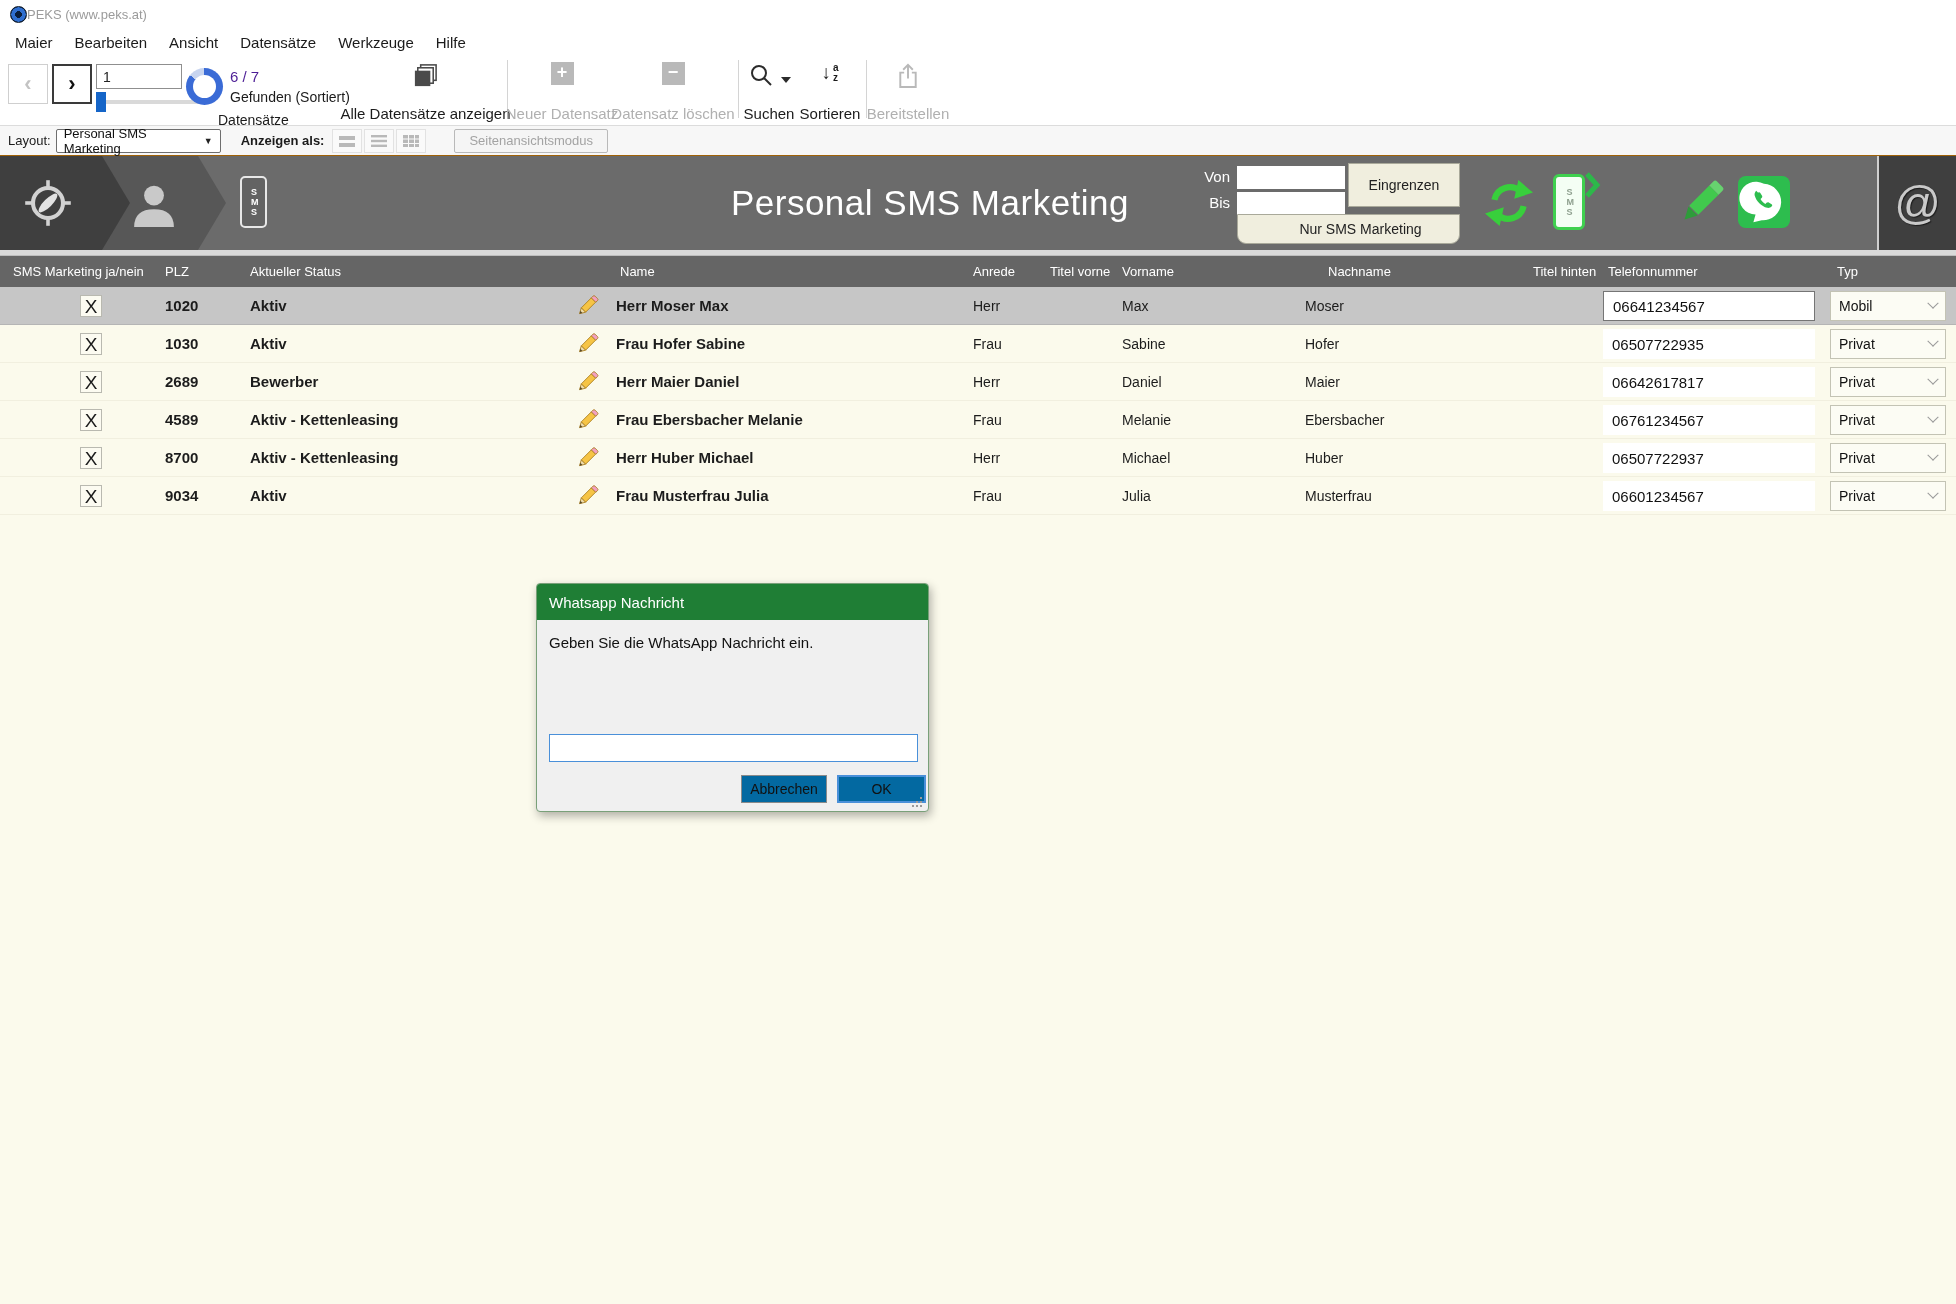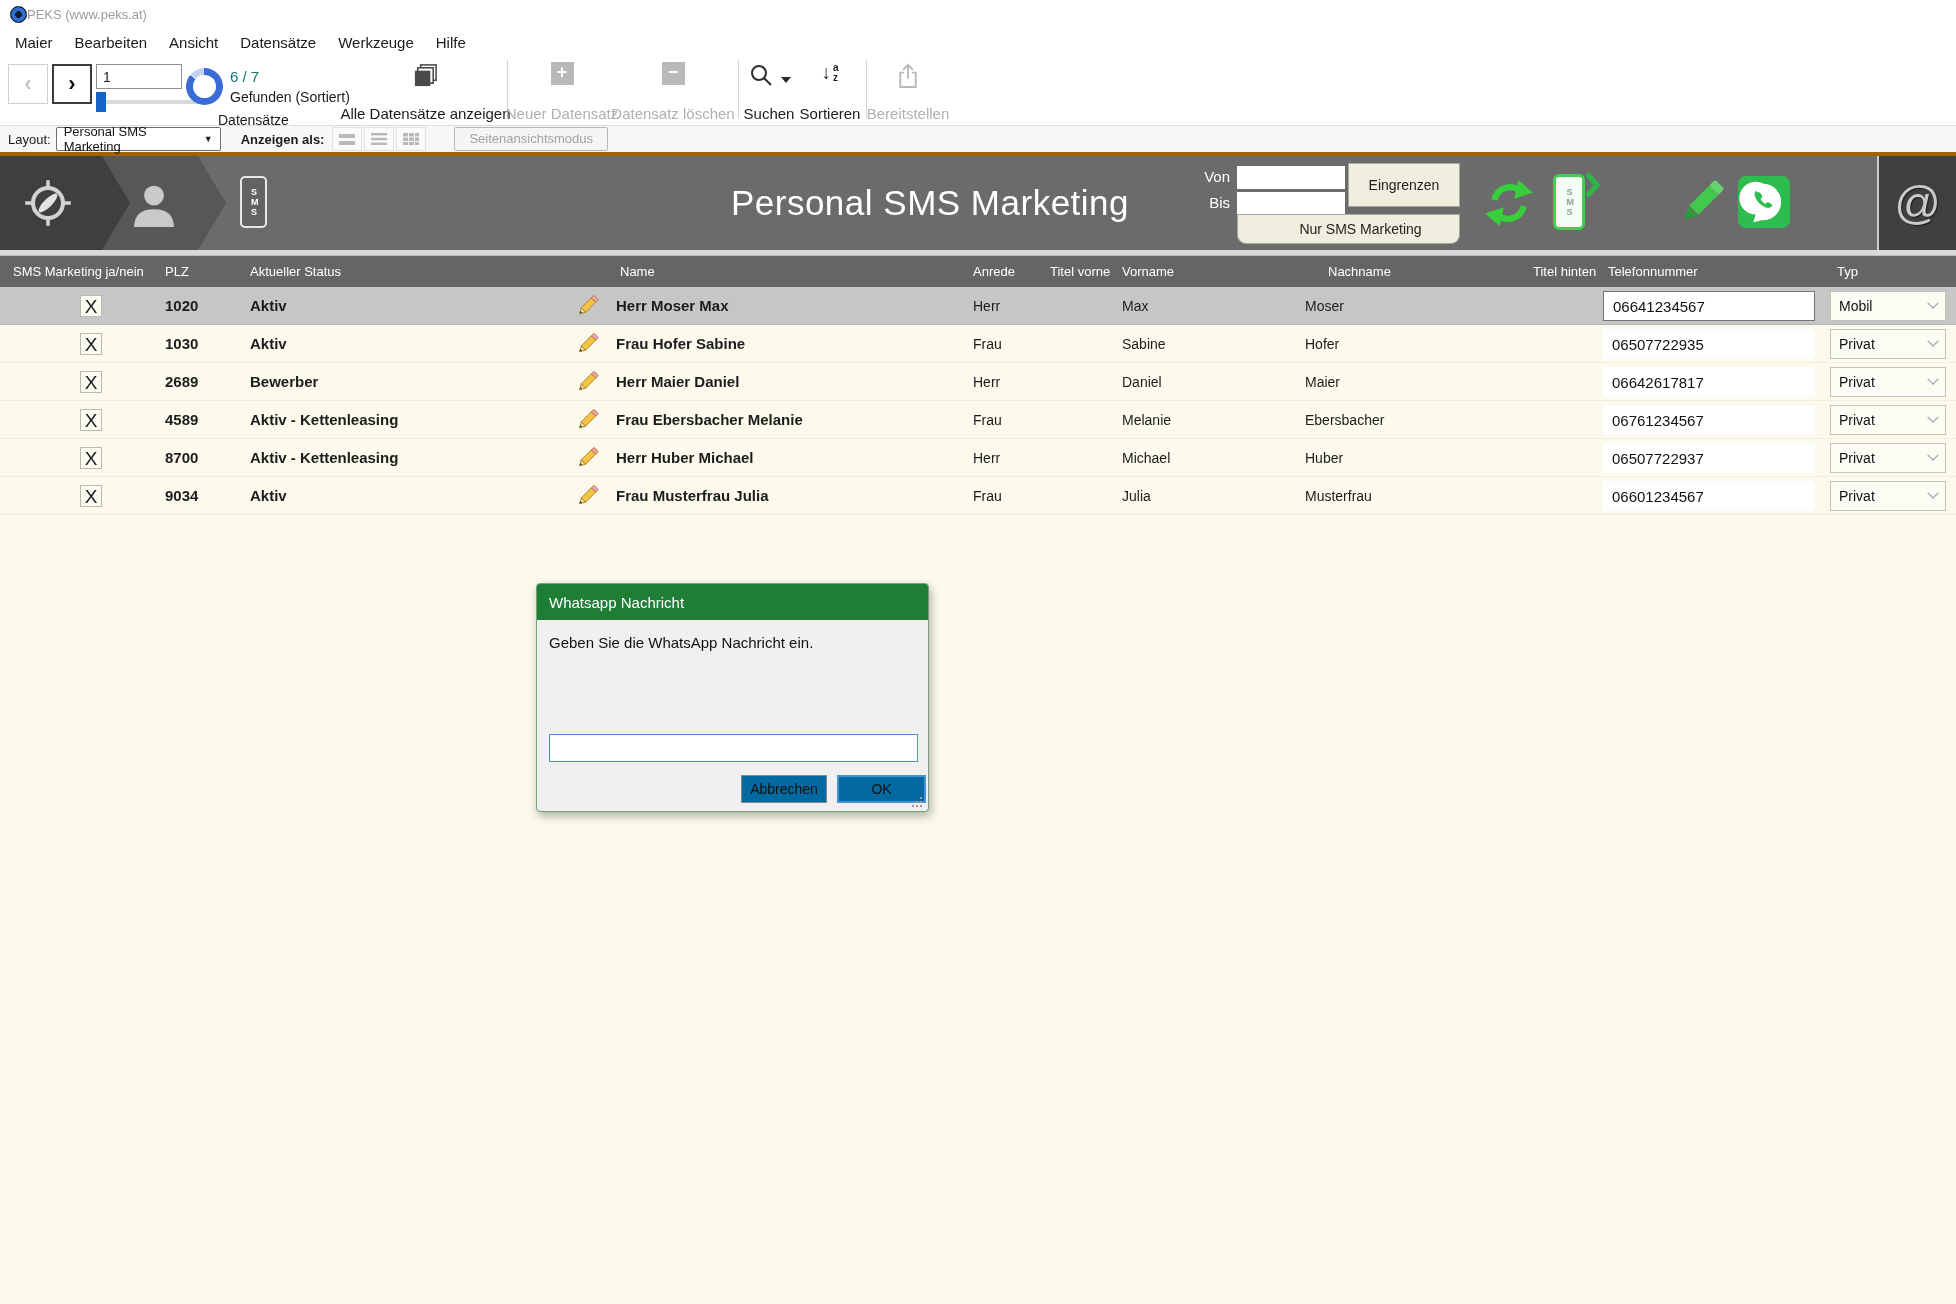--- a/index.html
+++ b/index.html
@@ -19,37 +19,37 @@
   #toolbar { left:0; top:56px; width:1956px; height:70px; background:#fff; border-bottom:1px solid #dcdcdc; }
   .navbtn { position:absolute; top:8px; width:40px; height:40px; background:#fff; border:1px solid #cfcfcf; font-size:22px; font-weight:bold; color:#c3c3c3; display:flex; align-items:center; justify-content:center; }
   #nav-next { left:52px; border:2px solid #3a3a3a; color:#111; }
   #nav-prev { left:8px; }
   #rec-input { position:absolute; left:96px; top:8px; width:86px; height:25px; border:1px solid #8f8f8f; font-size:14px; padding-left:6px; color:#222; font-family:inherit; background:#fff; }
   #rec-slider { position:absolute; left:96px; top:44px; width:104px; height:4px; background:#d9d9d9; }
   #rec-thumb  { position:absolute; left:96px; top:36px; width:10px; height:20px; background:#1565c8; }
   #donut { position:absolute; left:186px; top:12px; width:37px; height:37px; border-radius:50%;
            background:conic-gradient(#3a6bd6 0deg 308deg, #c7d4ef 308deg 360deg); }
   #donut::after { content:""; position:absolute; left:7px; top:7px; width:23px; height:23px; border-radius:50%; background:#fff; }
-  #found-ratio { position:absolute; left:230px; top:12px; font-size:15px; color:#0f766e; }
+  #found-ratio { position:absolute; left:230px; top:12px; font-size:15px; color:#4c1d95; }
   #found-label { position:absolute; left:230px; top:33px; font-size:14px; color:#1b1b1b; }
   #records-label { position:absolute; left:218px; top:56px; font-size:14px; color:#1b1b1b; }
 
   .tbbtn { position:absolute; top:6px; height:60px; display:flex; flex-direction:column; align-items:center; justify-content:space-between; cursor:default; }
   .tbbtn .lbl { font-size:15px; color:#1b1b1b; white-space:nowrap; }
   .tbbtn.disabled .lbl { color:#b0b0b0; }
   .sep { position:absolute; top:4px; width:1px; height:58px; background:#d4d4d4; }
   .sqicon { width:23px; height:23px; background:#b9b9b9; color:#fff; font-size:18px; line-height:21px; text-align:center; font-weight:bold; }
   #btn-search .icons { display:flex; align-items:center; gap:7px; }
   .caret { width:0; height:0; border-left:5px solid transparent; border-right:5px solid transparent; border-top:6px solid #2b2b2b; margin-top:10px; }
   #sort-icon { display:flex; gap:2px; align-items:center; }
   #sort-icon .ar { font-size:19px; color:#1b1b1b; }
   #sort-icon .az { display:flex; flex-direction:column; font-size:10px; line-height:10px; color:#1b1b1b; font-weight:bold; }
 
   
-  #layoutbar { left:0; top:126px; width:1956px; height:30px; background:#f7f7f7; border-bottom:4px solid #a16207; display:flex; align-items:center; }
+  #layoutbar { left:0; top:126px; width:1956px; height:30px; background:#f7f7f7; border-bottom:1px solid #a16207; display:flex; align-items:center; }
   #layoutbar .ll { font-size:13px; color:#1b1b1b; margin-left:8px; }
   #layout-select { margin-left:5px; width:165px; height:24px; border:1px solid #6e6e6e; border-radius:2px; background:#fff; display:flex; align-items:center; justify-content:space-between; padding:0 7px; }
   #layout-select .v { font-size:13px; color:#111; }
   #layout-select .tri { font-size:9px; color:#222; }
   #viewas { font-size:13px; font-weight:bold; color:#1b1b1b; margin-left:20px; }
   .viewbtn { width:30px; height:24px; border:1px solid #e2e2e2; background:#fafafa; margin-left:2px; display:flex; align-items:center; justify-content:center; }
   #preview-btn { margin-left:28px; height:24px; border:1px solid #b9b9b9; border-radius:2px; background:#f5f5f5; color:#a3a3a3; font-size:13px; padding:0 14px; line-height:22px; }
 
   
   #band { left:0; top:156px; width:1956px; height:94px; background:#6b6b6b; overflow:hidden; }

